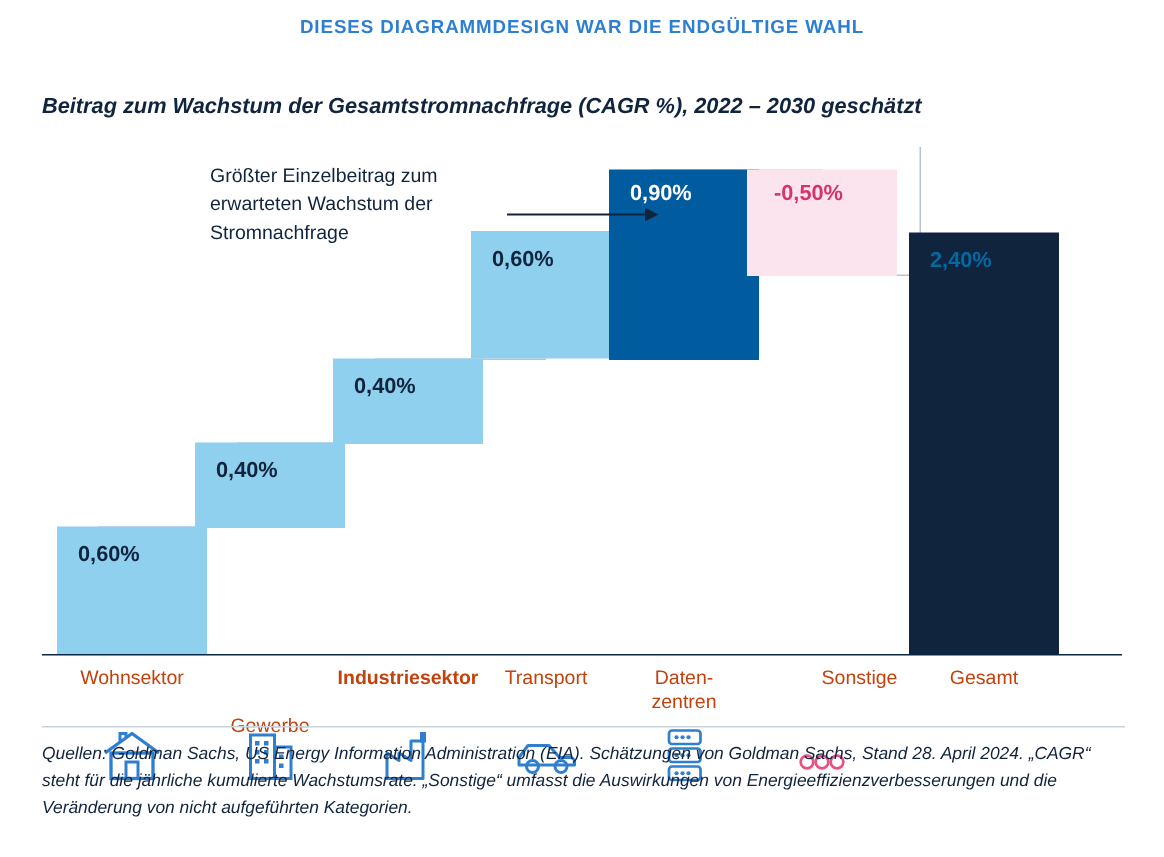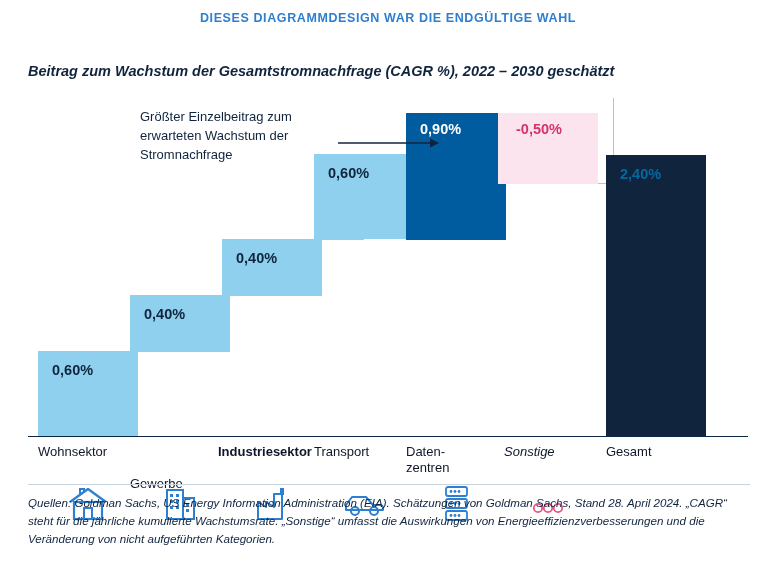--- a/index.html
+++ b/index.html
@@ -86,22 +86,23 @@
   }
   .cat-labels {
     position: absolute;
     top: 440px;
     left: 28px;
     width: 720px;
     height: 46px;
   }
   .cat {
     position: absolute;
+    text-align: center;
     font-size: 13px;
-    color: #0f172a;
+    color: #c2410c;
     line-height: 1.25;
   }
   .icon-wrap {
     position: absolute;
     top: 386px;
     text-align: center;
   }
   #footnote {
     position: absolute;
     left: 28px;
@@ -235,18 +236,18 @@
 
 <div class="cat-labels">
   <div class="cat" style="left:10px; top:4px; width:100px;">Wohnsektor</div>
   <div class="cat" style="left:102px; top:4px; width:100px;margin-top:32px;">Gewerbe</div>
   <div class="cat" style="left:190px; top:4px; width:108px;font-weight:bold;">Industriesektor</div>
   <div class="cat" style="left:286px; top:4px; width:100px;">Transport</div>
   <div class="cat" style="left:378px; top:4px; width:100px;">
     <div>Daten-</div>
     <div>zentren</div>
   </div>
-  <div class="cat" style="left:476px; top:4px; width:100px;font-style:italic;">Sonstige</div>
+  <div class="cat" style="left:495px; top:4px; width:100px;">Sonstige</div>
   <div class="cat" style="left:578px; top:4px; width:100px;">Gesamt</div>
 </div>
 
 <div id="footnote-rule"></div>
 <div id="footnote">Quellen: Goldman Sachs, US Energy Information Administration (EIA). Schätzungen von Goldman Sachs, Stand 28. April 2024. „CAGR“ steht für die jährliche kumulierte Wachstumsrate. „Sonstige“ umfasst die Auswirkungen von Energieeffizienzverbesserungen und die Veränderung von nicht aufgeführten Kategorien.</div>
 
 </body></html>

